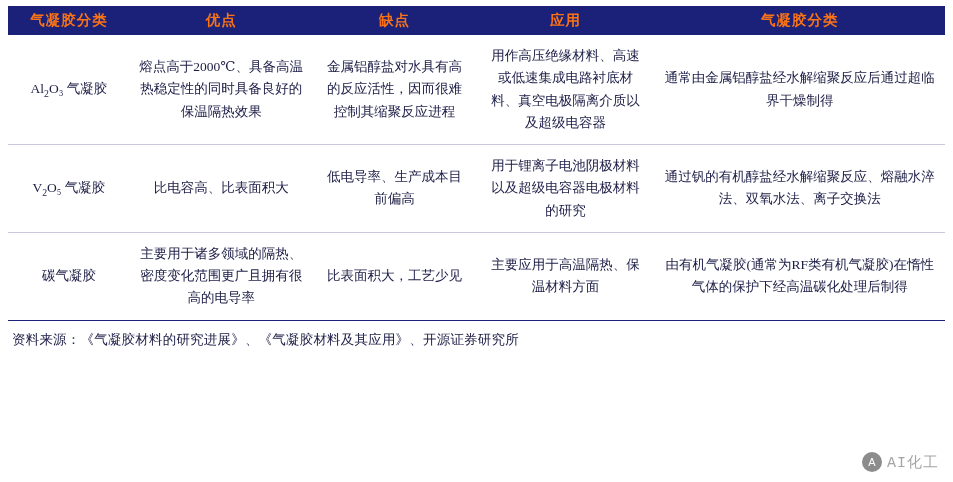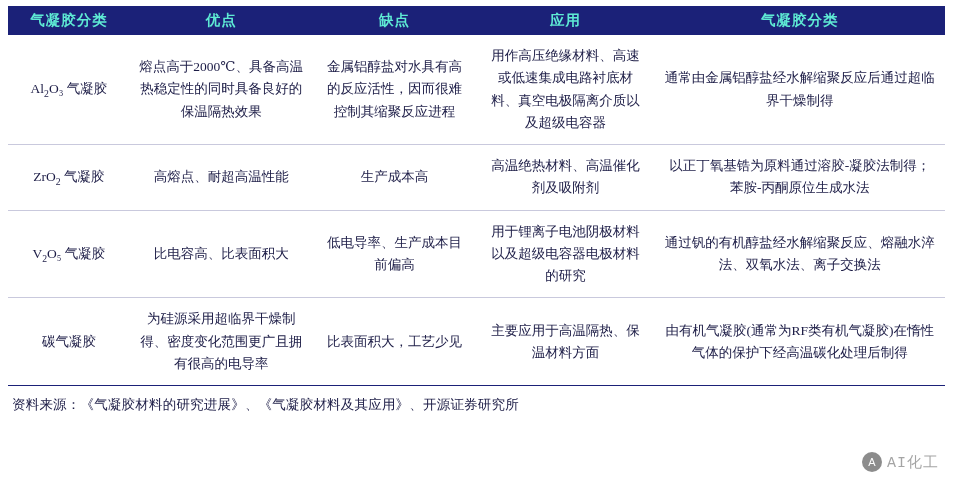--- a/index.html
+++ b/index.html
@@ -22,21 +22,21 @@
     padding: 6px 8px 0 8px;
     background: #ffffff;
   }
   table.aerogel {
     width: 937px;
     border-collapse: collapse;
     table-layout: fixed;
   }
   table.aerogel thead th {
     background: #1b2178;
-    color: #5eead4;
+    color: #f97316;
     font-weight: bold;
     font-size: 14.5px;
     letter-spacing: 1px;
     padding: 5px 4px;
     text-align: center;
     vertical-align: middle;
     border: none;
   }
   table.aerogel tbody td {
     font-size: 13.5px;
@@ -124,36 +124,29 @@
     </thead>
     <tbody>
       <tr>
         <td class="type-cell"><span>Al</span><span class="sub">2</span><span>O₃ 气凝胶</span></td>
         <td>熔点高于2000℃、具备高温热稳定性的同时具备良好的保温隔热效果</td>
         <td>金属铝醇盐对水具有高的反应活性，因而很难控制其缩聚反应进程</td>
         <td>用作高压绝缘材料、高速或低速集成电路衬底材料、真空电极隔离介质以及超级电容器</td>
         <td>通常由金属铝醇盐经水解缩聚反应后通过超临界干燥制得</td>
       </tr>
       <tr>
-        <td class="type-cell"><span>ZrO</span><span class="sub">2</span><span> 气凝胶</span></td>
-        <td>高熔点、耐超高温性能</td>
-        <td>生产成本高</td>
-        <td>高温绝热材料、高温催化剂及吸附剂</td>
-        <td>以正丁氧基锆为原料通过溶胶-凝胶法制得；苯胺-丙酮原位生成水法</td>
-      </tr>
-      <tr>
         <td class="type-cell"><span>V</span><span class="sub">2</span><span>O₅ 气凝胶</span></td>
         <td>比电容高、比表面积大</td>
         <td>低电导率、生产成本目前偏高</td>
         <td>用于锂离子电池阴极材料以及超级电容器电极材料的研究</td>
         <td>通过钒的有机醇盐经水解缩聚反应、熔融水淬法、双氧水法、离子交换法</td>
       </tr>
       <tr>
         <td class="type-cell"><span>碳气凝胶</span><span class="sub"></span><span></span></td>
-        <td>为硅源采用超临界干燥制得、密度变化范围更广且拥有很高的电导率</td>
+        <td>主要用于诸多领域的隔热、密度变化范围更广且拥有很高的电导率</td>
         <td>比表面积大，工艺少见</td>
         <td>主要应用于高温隔热、保温材料方面</td>
         <td>由有机气凝胶(通常为RF类有机气凝胶)在惰性气体的保护下经高温碳化处理后制得</td>
       </tr>
     </tbody>
   </table>
 
   <div class="source">资料来源：《气凝胶材料的研究进展》、《气凝胶材料及其应用》、开源证券研究所</div>
 
   <div class="watermark">

